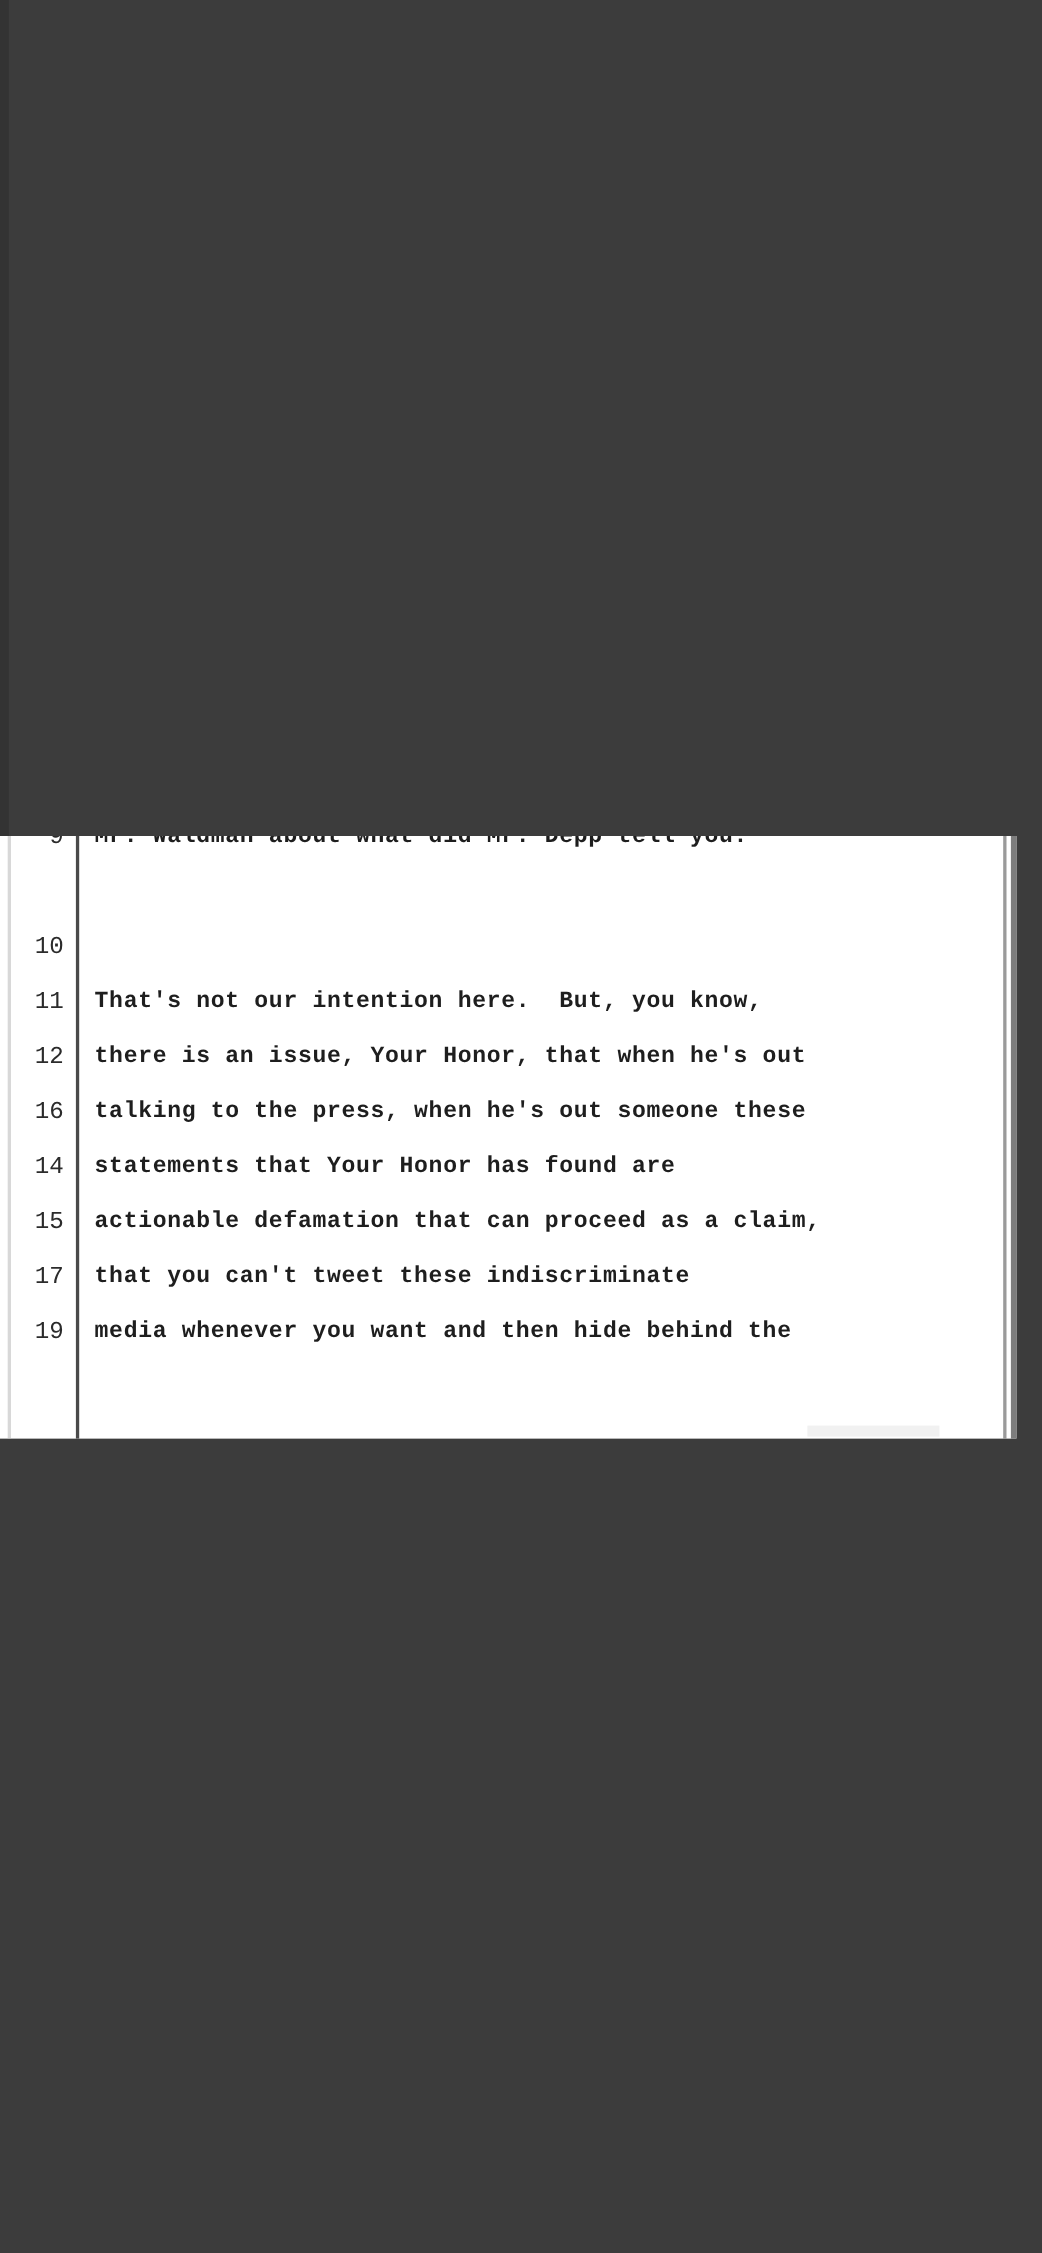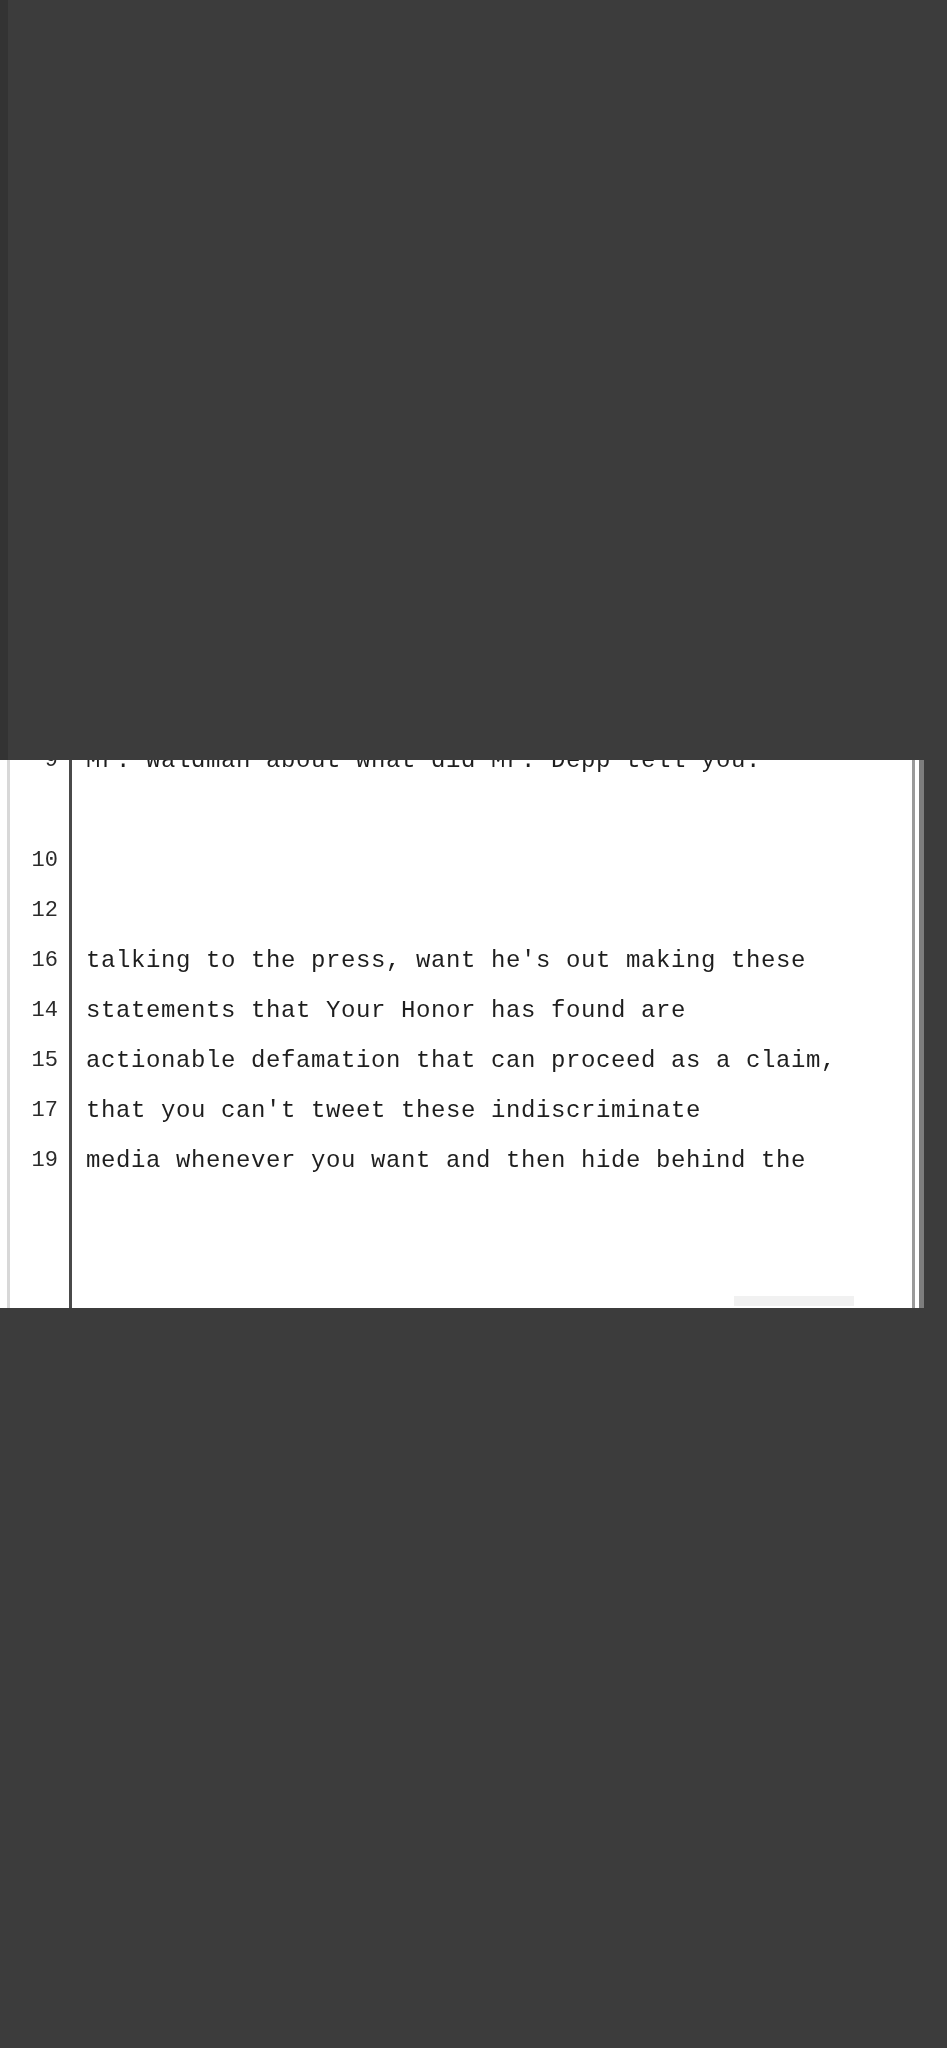--- a/index.html
+++ b/index.html
@@ -103,23 +103,24 @@
     width: 44px;
     text-align: right;
     font-size: 22px;
     color: #2b2b2b;
     letter-spacing: 0px;
   }
 
   .ltext {
     position: absolute;
     left: 86px;
-    font-size: 24px;
+    font-size: 21px;
     color: #1e1e1e;
     letter-spacing: 0.6px;
+    font-weight: bold;
   }
 
   
   .clipped {
     height: 26px;
     line-height: 14px;
     overflow: hidden;
   }
   .clipped .lnum,
   .clipped .ltext {
@@ -162,26 +163,31 @@
 
     <div id="lines">
 
       <div class="tline clipped">
         <span class="lnum">9</span>
         <span class="ltext">Mr. Waldman about what did Mr. Depp tell you.</span>
       </div>
 
       <div class="tline">
         <span class="lnum">10</span>
-      </div>
-
+        <span class="ltext">That's not our intention here.  But, you know,</span>
+      </div>
+
+      <div class="tline">
+        <span class="lnum">11</span>
+        <span class="ltext">there is an issue, Your Honor, that when he's out</span>
+      </div>
 
       <div class="tline">
         <span class="lnum">12</span>
-        <span class="ltext">talking to the press, want he's out making these</span>
+        <span class="ltext">talking to the press, when he's out someone these</span>
       </div>
 
       <div class="tline">
         <span class="lnum">16</span>
         <span class="ltext">statements that Your Honor has found are</span>
       </div>
 
       <div class="tline">
         <span class="lnum">14</span>
         <span class="ltext">actionable defamation that can proceed as a claim,</span>

